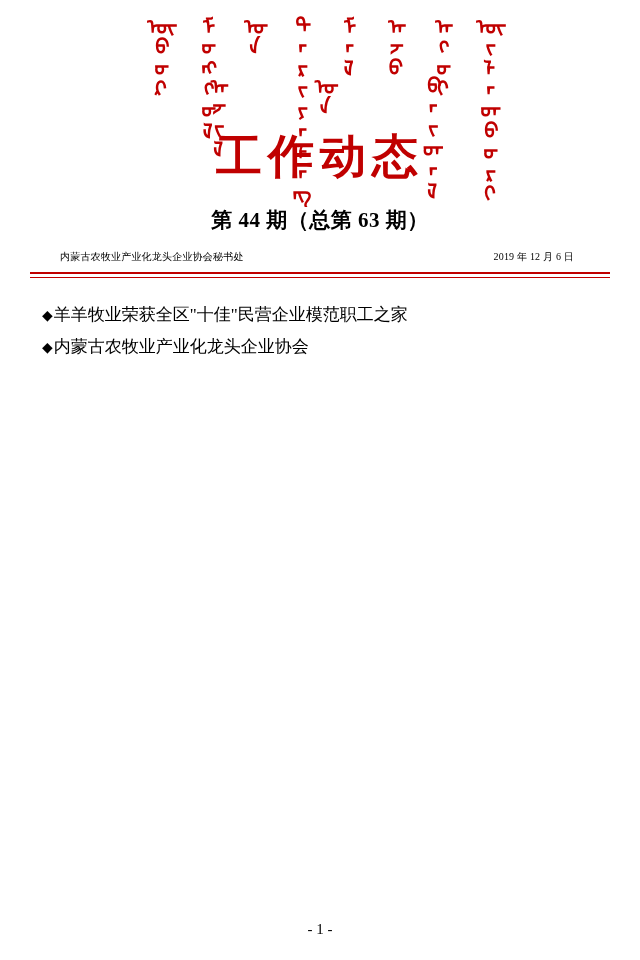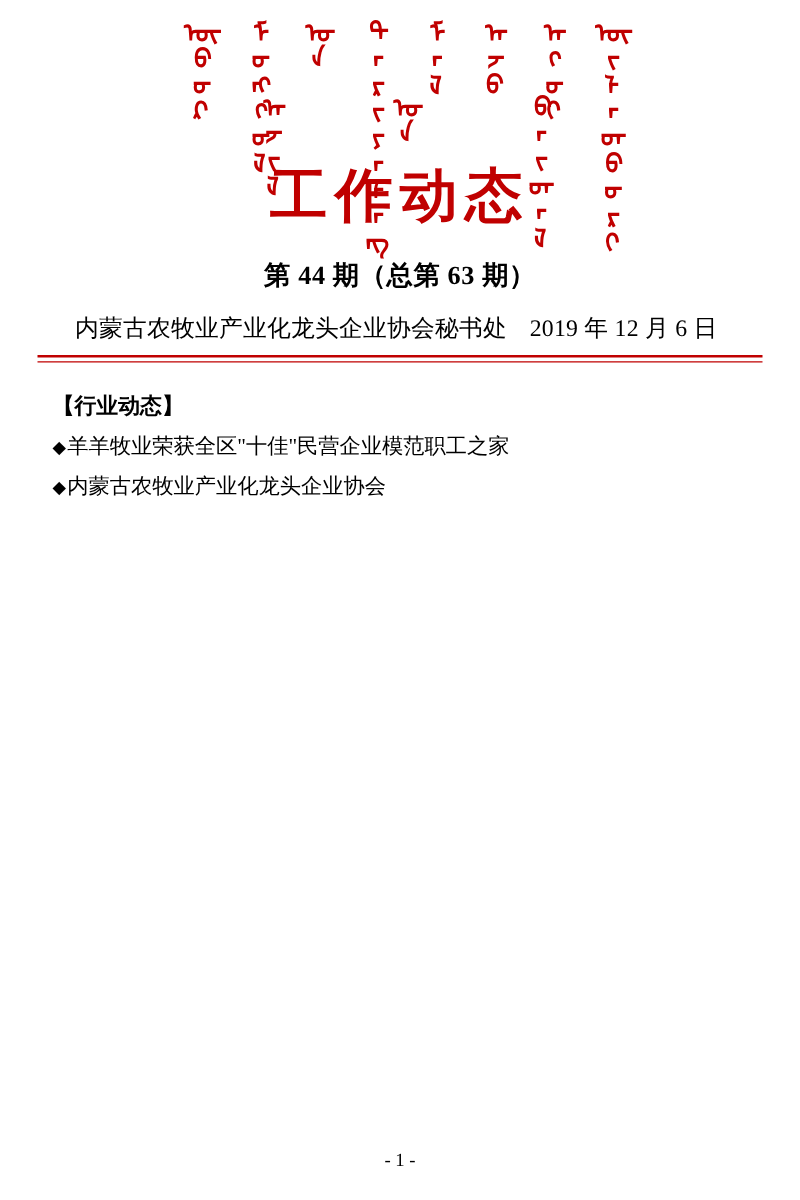--- a/index.html
+++ b/index.html
@@ -79,21 +79,21 @@
     margin: 18px 0 0 0;
     letter-spacing: 0.5px;
   }
 
   
   .meta-row {
     display: flex;
     justify-content: space-between;
     align-items: flex-start;
     margin: 16px 60px 0 60px;
-    font-size: 19px;
+    font-size: 10px;
     font-family: "Liberation Serif", serif;
   }
   .meta-row .publisher { letter-spacing: 0.2px; }
   .meta-row .date { letter-spacing: 0.2px; padding-right: 6px; }
 
   .rule-thick {
     margin: 8px 30px 0 30px;
     border-top: 2px solid #c00000;
   }
   .rule-thin {
@@ -169,21 +169,20 @@
     <span class="publisher">内蒙古农牧业产业化龙头企业协会秘书处</span>
     <span class="date">2019 年 12 月 6 日</span>
   </div>
 
   <div class="rule-thick"></div>
   <div class="rule-thin"></div>
 
 
   <div class="contents">
 
-    <div class="section-label">【行业动态】</div>
 
     <div class="entry">
       <span class="dia">◆</span><span>羊羊牧业荣获全区"十佳"民营企业模范职工之家</span>
     </div>
     <div class="entry">
       <span class="dia">◆</span><span>内蒙古农牧业产业化龙头企业协会</span>
     </div>
 
   </div>
 

